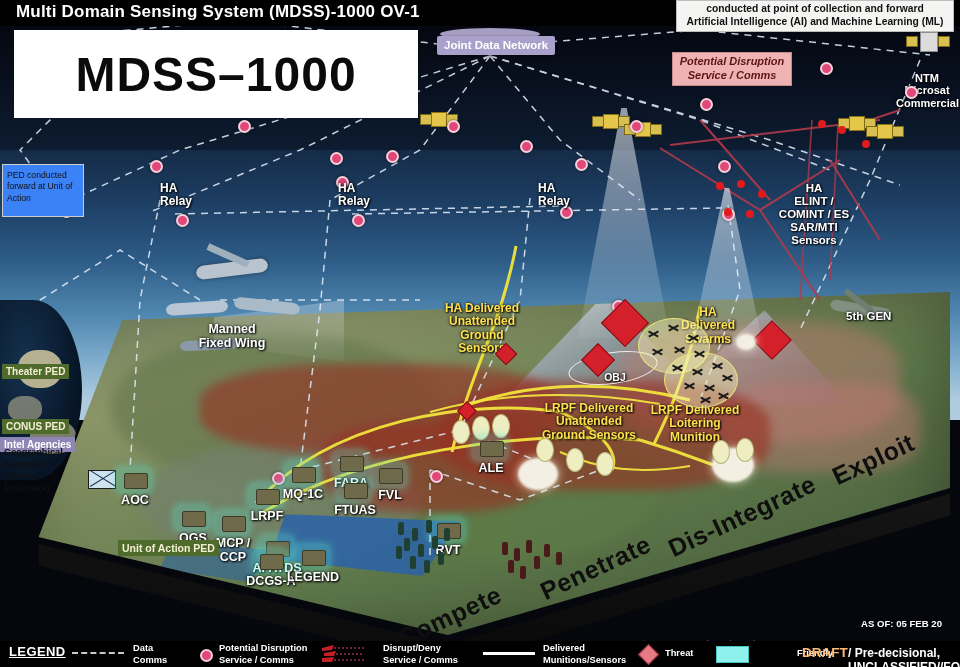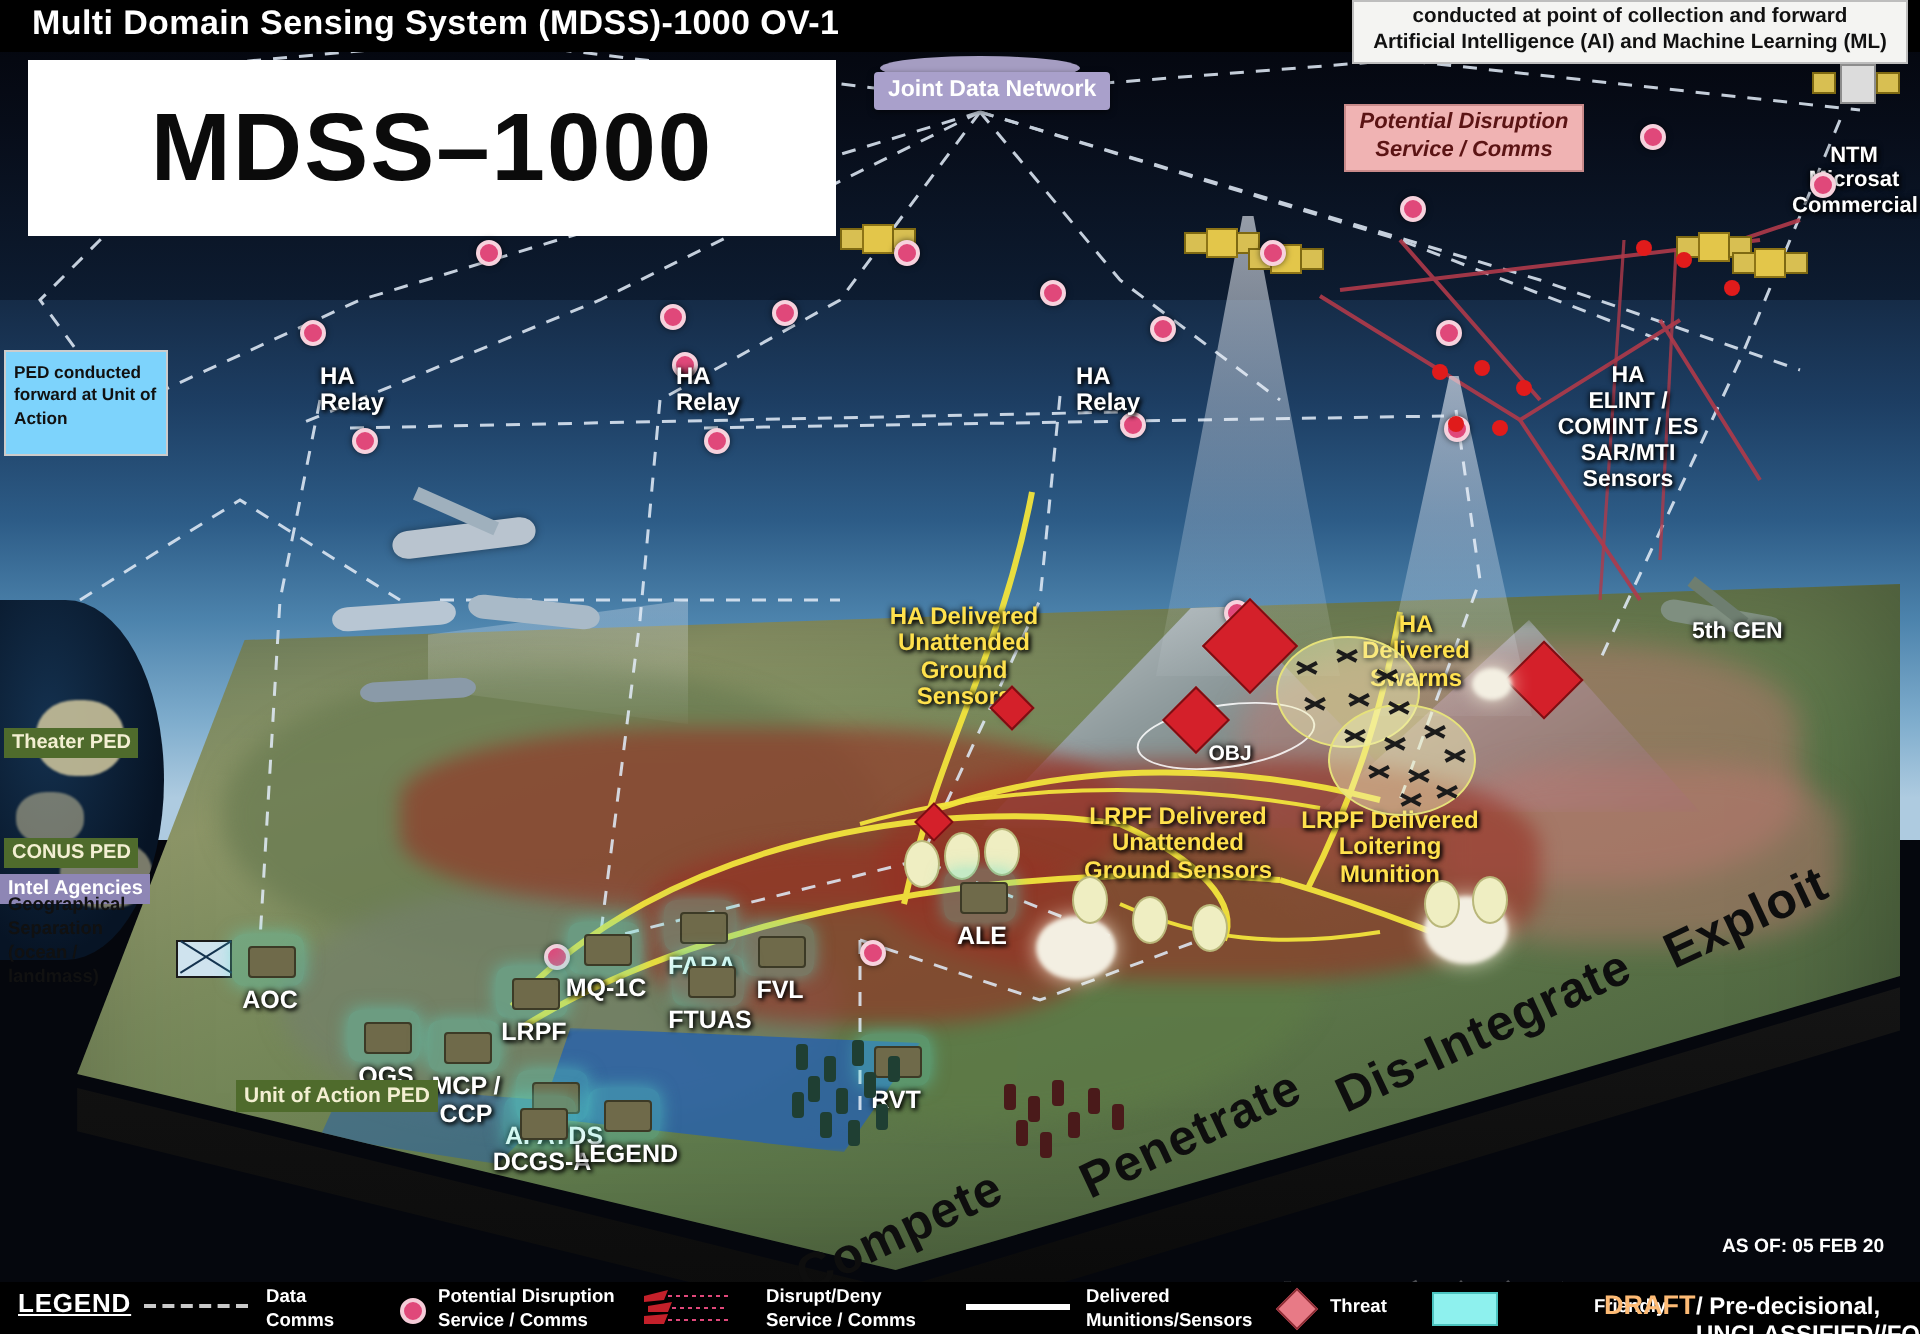--- a/index.html
+++ b/index.html
@@ -45,22 +45,22 @@
   .aiml{position:absolute;left:676px;top:0px;width:276px;height:30px;background:#f4f4f2;
        border:1px solid #bdbdbd;color:#111;font-size:10.3px;font-weight:bold;
        display:flex;flex-direction:column;align-items:center;justify-content:center;line-height:1.25;text-align:center;}
   .jdn{position:absolute;left:437px;top:36px;background:#a9a0cb;color:#fff;font-size:11.5px;
        font-weight:bold;padding:3px 7px 4px;border-radius:2px;box-shadow:0 1px 3px rgba(0,0,0,.5);}
   .jdn-cyl{position:absolute;left:440px;top:28px;width:100px;height:12px;border-radius:50%;
        background:#b7aed6;opacity:.9;}
   .pinkbox{position:absolute;background:#f0b3b3;border:1px solid #c98a8a;color:#5b1414;
        font-style:italic;font-weight:bold;font-size:11px;text-align:center;line-height:1.25;
        padding:2px 5px;}
-  .pedbox{position:absolute;left:2px;top:175px;width:72px;background:#7dd3fc;border:1px solid #ccc;
-       color:#111;font-size:8.6px;font-weight:bold;line-height:1.32;padding:5px 4px;}
+  .pedbox{position:absolute;left:2px;top:164px;width:72px;background:#3b82f6;border:1px solid #ccc;
+       color:#111;font-size:8.6px;font-weight:normal;line-height:1.32;padding:5px 4px;}
   .greenchip{position:absolute;background:#4f6b2c;color:#f3efd2;font-size:10px;font-weight:bold;
        padding:2px 4px;white-space:nowrap;}
   .purplechip{position:absolute;background:#8e86b5;color:#fff;font-size:10px;font-weight:bold;
        padding:2px 4px;white-space:nowrap;}
   .geosep{position:absolute;left:4px;top:447px;width:66px;color:#111;font-size:9.2px;
        font-weight:bold;line-height:1.3;}
   .globe{position:absolute;left:0px;top:300px;width:82px;height:180px;
        background:radial-gradient(ellipse at 30% 35%,#14314f,#071425 70%);
        border-radius:0 60% 60% 0/0 50% 50% 0;overflow:hidden;}
   .landmass{position:absolute;background:#c8c09a;border-radius:45%;opacity:.9;filter:blur(.6px);}
@@ -402,20 +402,22 @@
 ELINT /
 COMINT / ES
 SAR/MTI
 Sensors</div>
 
   <div style="position:absolute;left:196px;top:262px;width:72px;height:14px;background:#b9c4cf;border-radius:8px/50%;transform:rotate(-7deg);box-shadow:0 0 4px rgba(0,0,0,.4);"></div>
   <div style="position:absolute;left:206px;top:252px;width:44px;height:7px;background:#9fb0bd;transform:rotate(24deg);"></div>
   <div style="position:absolute;left:166px;top:302px;width:62px;height:12px;background:#b8c6d3;border-radius:8px/50%;transform:rotate(-4deg);"></div>
   <div style="position:absolute;left:234px;top:300px;width:66px;height:12px;background:#a9bac8;border-radius:8px/50%;transform:rotate(6deg);"></div>
   <div style="position:absolute;left:180px;top:340px;width:58px;height:10px;background:#8a9aa8;border-radius:8px/50%;transform:rotate(-3deg);"></div>
+  <div class="lbl c" style="left:182px;top:322px;width:100px;font-size:12.5px;">Manned
+Fixed Wing</div>
 
   <div style="position:absolute;left:830px;top:304px;width:62px;height:11px;background:#7f8f80;border-radius:7px/50%;transform:rotate(10deg);"></div>
   <div style="position:absolute;left:842px;top:298px;width:34px;height:6px;background:#6e7e70;transform:rotate(38deg);"></div>
   <div class="lbl" style="left:846px;top:310px;font-size:11.5px;">5th GEN</div>
 
   <div class="pedbox">
     <div>PED conducted forward at Unit of Action</div>
     <div style="height:7px;"></div>
   </div>
   <div class="globe">

